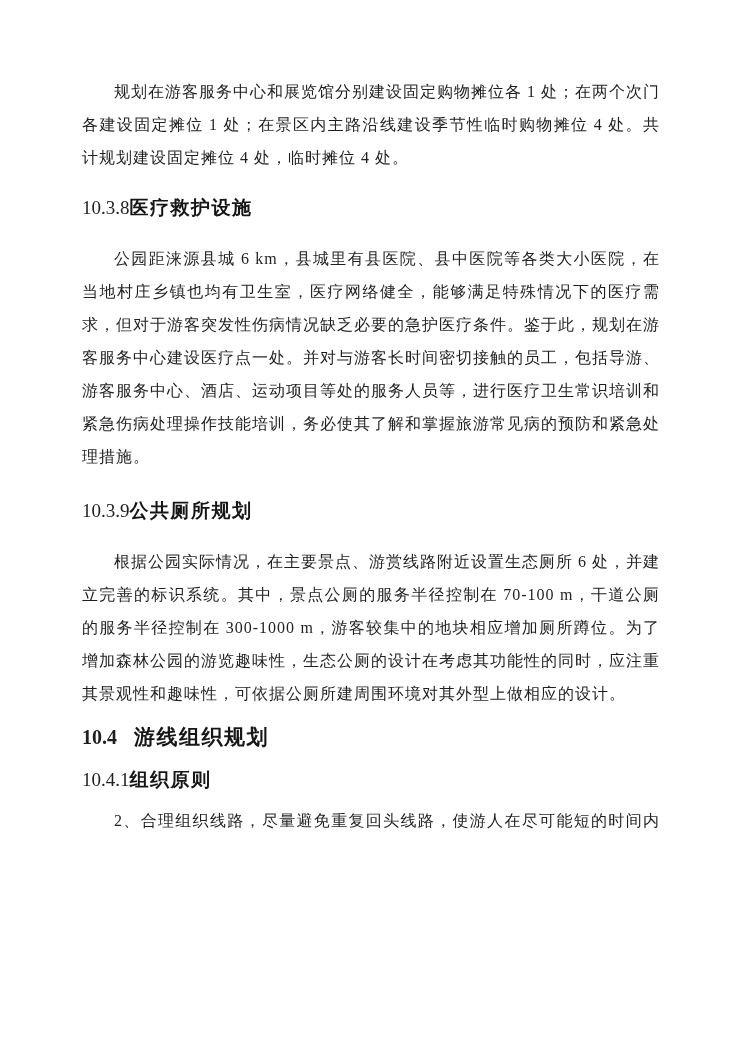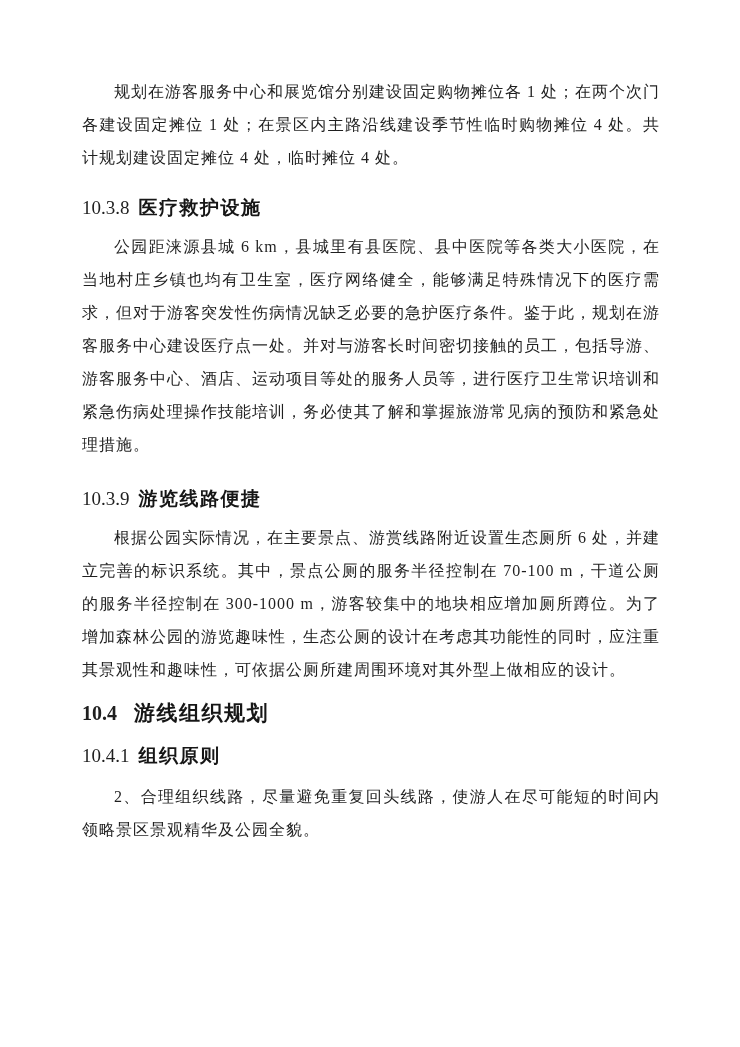--- a/index.html
+++ b/index.html
@@ -24,42 +24,41 @@
   p.body {
     margin: 0;
     font-family: "Liberation Serif", serif;
     font-size: 16px;
     line-height: 33px;
     letter-spacing: 1px;
     text-align: justify;
     text-justify: inter-ideograph;
     text-indent: 2em;
   }
-  p.body.mt { margin-top: 8px; }
+  p.body.mt { margin-top: 20px; }
   h2.sec, h3.sec {
     margin: 0;
     font-weight: normal;
     white-space: nowrap;
   }
   h3.sec {
     margin-top: 20px;
     margin-bottom: 0;
     font-size: 19px;
     line-height: 28px;
   }
   h3.sec.more-gap { margin-top: 24px; }
   h2.sec {
     margin-top: 12px;
     font-size: 20px;
     line-height: 30px;
   }
   .sec .num {
     font-family: "Liberation Serif", serif;
     color: #1f1f1f;
-    margin-right: 9px;
   }
   h2.sec .num { font-weight: bold; margin-right: 11px; }
   .sec .ttl {
     font-family: "Liberation Sans", sans-serif;
     font-weight: bold;
     letter-spacing: 1.5px;
     color: #161616;
     text-align: right;
   }
   h3.sec .ttl { font-size: 19px; }
@@ -83,21 +82,21 @@
   <div class="content">
 
     <p class="body">规划在游客服务中心和展览馆分别建设固定购物摊位各 1 处；在两个次门各建设固定摊位 1 处；在景区内主路沿线建设季节性临时购物摊位 4 处。共计规划建设固定摊位 4 处，临时摊位 4 处。</p>
 
     <h3 class="sec">
       <span class="num">10.3.8</span><span class="ttl">医疗救护设施</span>
     </h3>
     <p class="body mt">公园距涞源县城 6 km，县城里有县医院、县中医院等各类大小医院，在当地村庄乡镇也均有卫生室，医疗网络健全，能够满足特殊情况下的医疗需求，但对于游客突发性伤病情况缺乏必要的急护医疗条件。鉴于此，规划在游客服务中心建设医疗点一处。并对与游客长时间密切接触的员工，包括导游、游客服务中心、酒店、运动项目等处的服务人员等，进行医疗卫生常识培训和紧急伤病处理操作技能培训，务必使其了解和掌握旅游常见病的预防和紧急处理措施。</p>
 
     <h3 class="sec more-gap">
-      <span class="num">10.3.9</span><span class="ttl">游览线路便捷</span>
+      <span class="num">10.3.9</span><span class="ttl">公共厕所规划</span>
     </h3>
     <p class="body mt">根据公园实际情况，在主要景点、游赏线路附近设置生态厕所 6 处，并建立完善的标识系统。其中，景点公厕的服务半径控制在 70-100 m，干道公厕的服务半径控制在 300-1000 m，游客较集中的地块相应增加厕所蹲位。为了增加森林公园的游览趣味性，生态公厕的设计在考虑其功能性的同时，应注重其景观性和趣味性，可依据公厕所建周围环境对其外型上做相应的设计。</p>
 
     <h2 class="sec">
       <span class="num">10.4</span><span class="ttl">游线组织规划</span>
     </h2>
 
     <h3 class="sec" style="margin-top:14px;">
       <span class="num">10.4.1</span><span class="ttl">组织原则</span>
     </h3>

